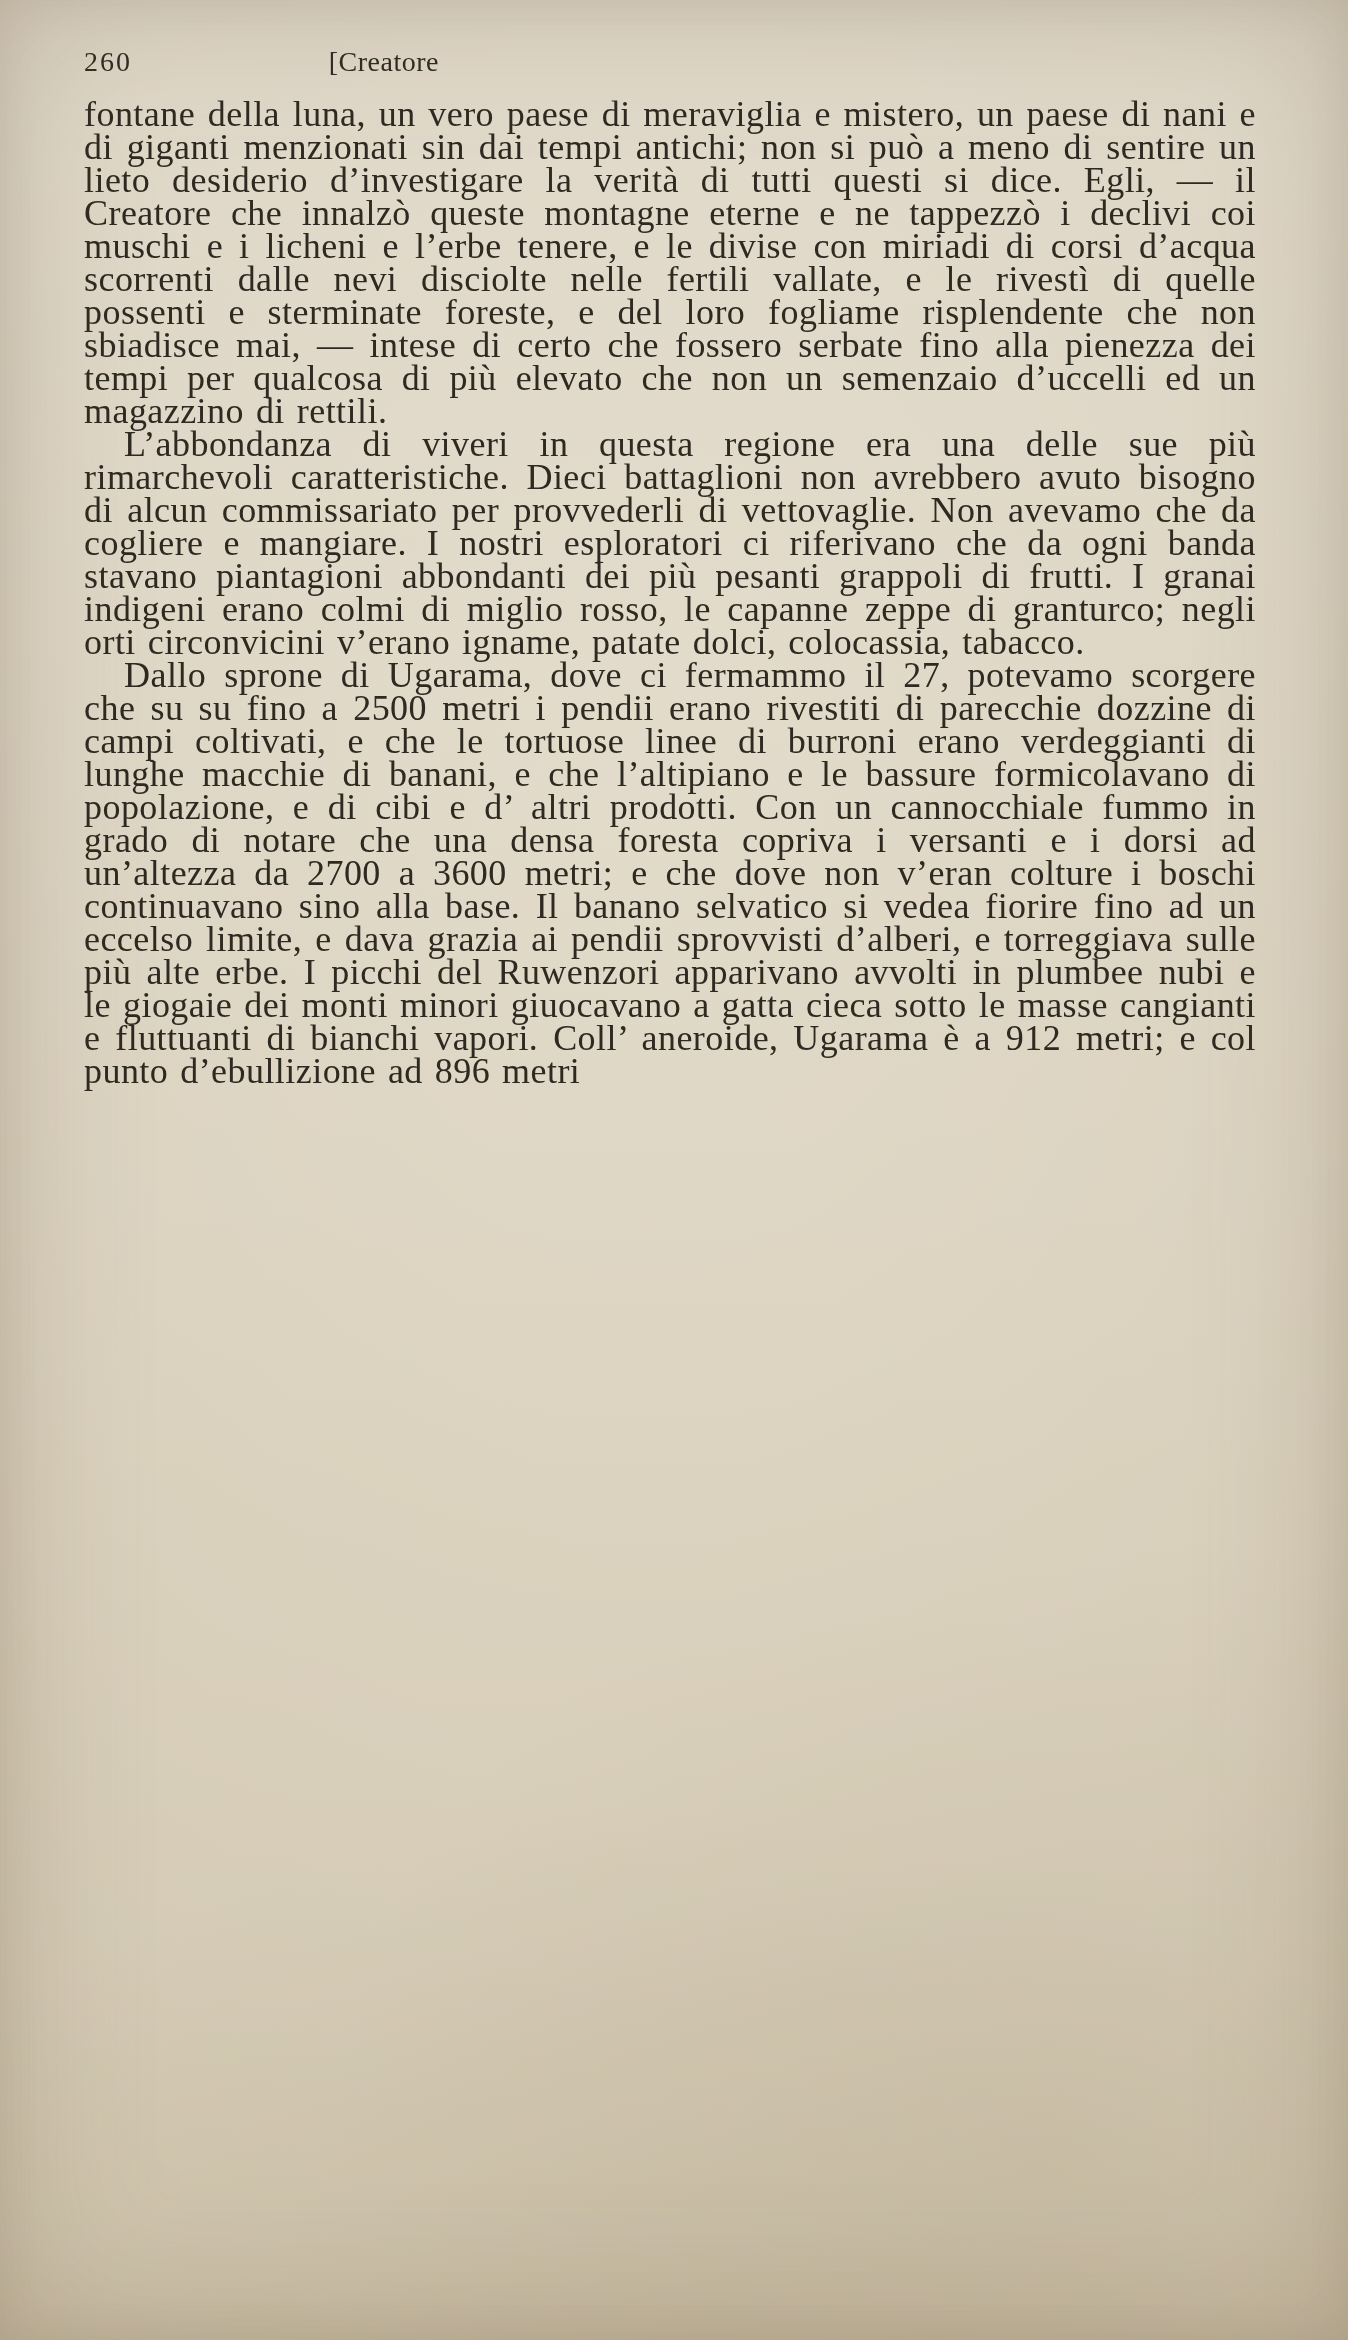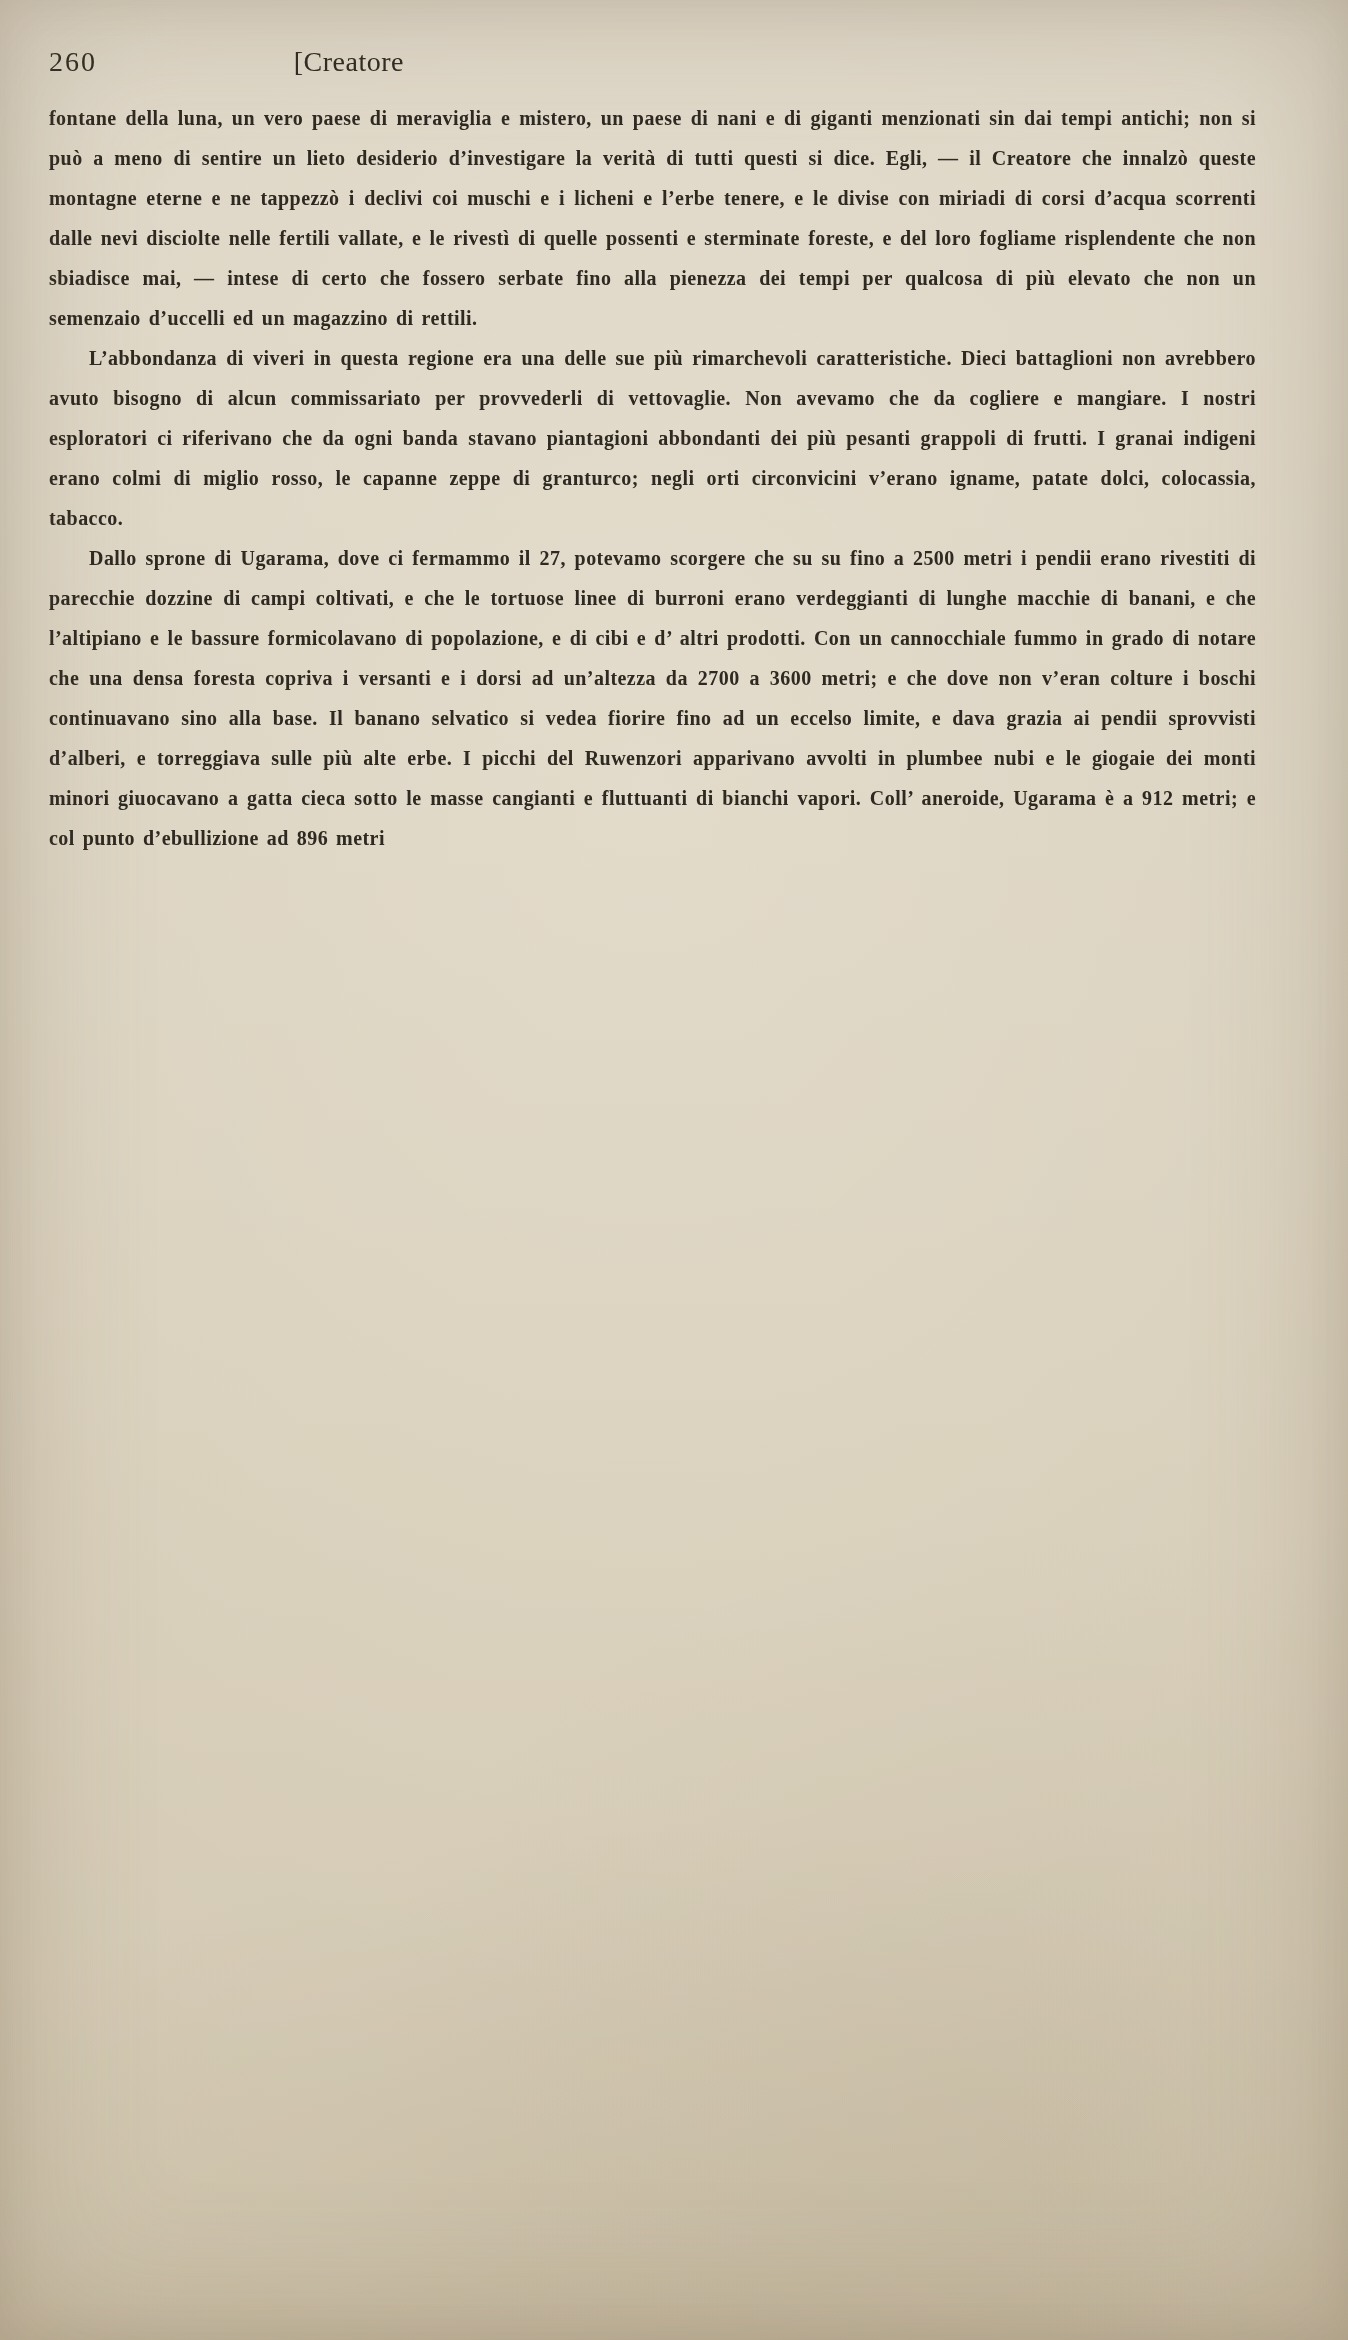--- a/index.html
+++ b/index.html
@@ -16,21 +16,21 @@
         radial-gradient(ellipse 130% 55% at 50% 112%, rgba(148,130,96,0.22), rgba(148,130,96,0) 62%),
         radial-gradient(ellipse 90% 45% at 78% 92%, rgba(140,122,90,0.10), rgba(140,122,90,0) 60%),
         radial-gradient(ellipse 150% 110% at 48% 34%, rgba(255,252,240,0.28), rgba(255,252,240,0) 72%),
         linear-gradient(180deg, #dbd3c3 0%, #d8cfbd 30%, #d4cab5 65%, #cfc4ad 100%);
     }
     .page {
       position: relative;
       width: 100%;
       height: 100%;
       box-sizing: border-box;
-      padding: 46px 92px 0 49px;
+      padding: 46px 92px 0 84px;
     }
     .vignette {
       position: absolute;
       inset: 0;
       pointer-events: none;
       box-shadow: inset 0 0 150px rgba(118, 101, 74, 0.30), inset 0 0 40px rgba(118, 101, 74, 0.12);
     }
     .header {
       display: flex;
       align-items: baseline;
@@ -48,26 +48,25 @@
       letter-spacing: 2.4px;
       white-space: nowrap;
     }
     .catchword {
       width: 185px;
       text-align: right;
       font-size: 28px;
       letter-spacing: 0.5px;
     }
     .body-text {
-      font-size: 20px;
-      line-height: 40px;
+      font-size: 36px;
+      line-height: 33px;
       text-align: justify;
       letter-spacing: 0.45px;
       word-spacing: 2.5px;
-      font-weight: bold;
     }
     .body-text p {
       margin: 0;
     }
     .body-text p.indent {
       text-indent: 40px;
     }
   </style>
 </head>
 <body>

